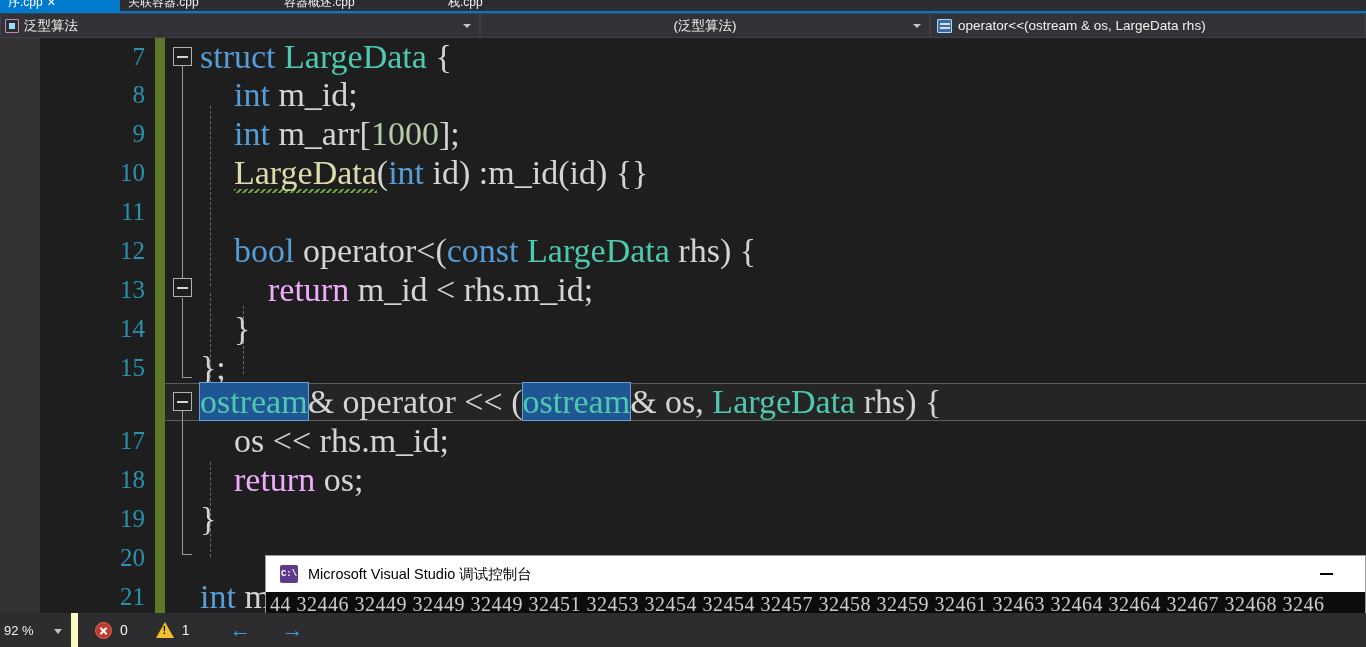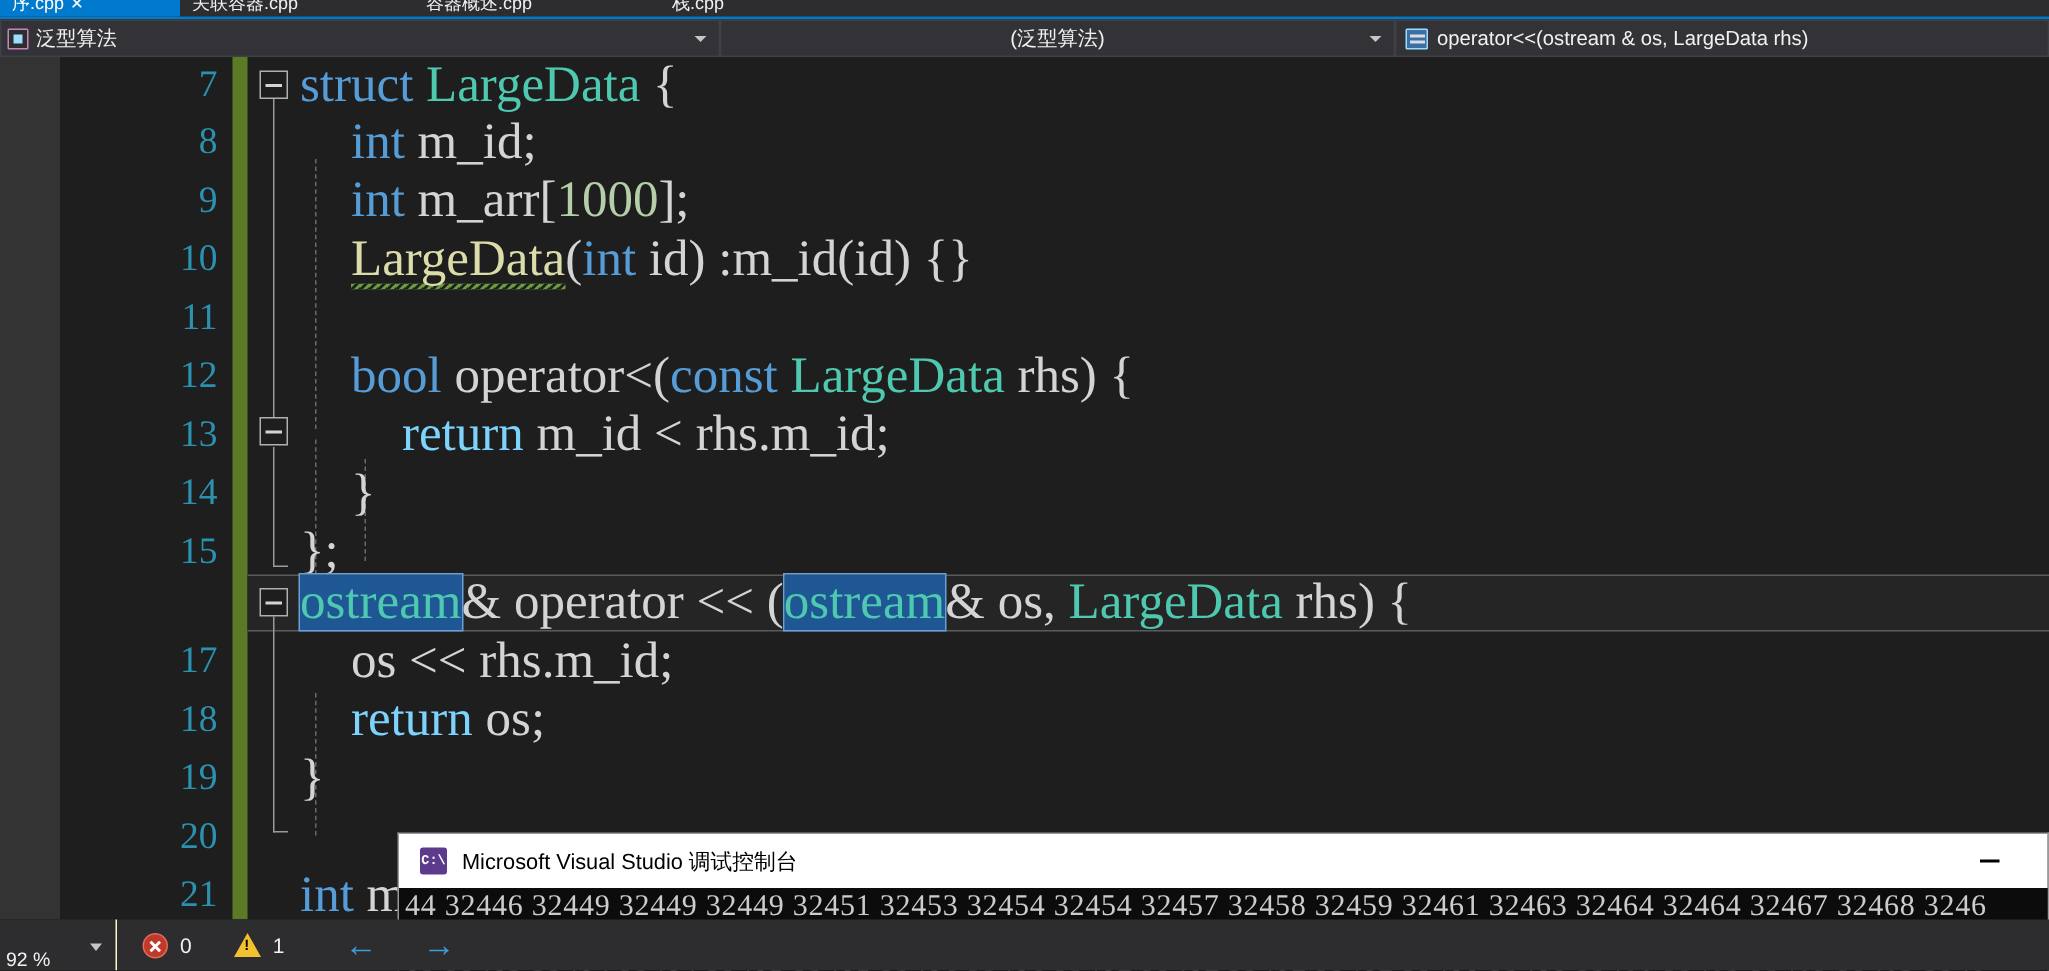--- a/index.html
+++ b/index.html
@@ -105,21 +105,21 @@
     content:""; position:absolute; left:0; bottom:0; width:10px; height:1px; background:#9a9a9a;
   }
   .guide { position:absolute; width:0; border-left:1px dashed #6a6a6a; }
 
   
   .k   { color:#569cd6; }   
   .ty  { color:#4ec9b0; }   
   .pl  { color:#dcdcaa; }   
   .pn  { color:#b5cea8; }   
   .t   { color:#d4d4d4; }   
-  .ctl { color:#7dd3fc; }
+  .ctl { color:#f0abfc; }
   .squig {
     border-bottom:3px solid transparent;
     background-image:
       repeating-linear-gradient(135deg,#6a9e3f 0 2px,transparent 2px 4px);
     background-repeat:repeat-x; background-size:6px 4px;
     background-position:0 100%; padding-bottom:2px;
   }
   .sel {
     background:#1f5694; outline:1px solid #6a9fd8; outline-offset:0;
   }
@@ -162,22 +162,22 @@
     color:rgba(220,220,220,0.55); font-family:"Liberation Sans", sans-serif;
     pointer-events:none; white-space:nowrap;
   }
 
   
   .statusbar {
     position:absolute; left:0; top:613px; width:1366px; height:34px;
     background:#2d2d30; display:flex; align-items:center;
   }
   .zoombox {
-    width:78px; height:34px; display:flex; align-items:flex-end;
-    border-right:1px solid #fef9c3; position:relative; padding-left:4px;
+    width:78px; height:34px; display:flex; align-items:center;
+    border-right:7px solid #fef9c3; position:relative; padding-left:4px;
   }
   .zoombox .zt { font-size:13px; color:#f1f1f1; }
   .zoombox .zc {
     position:absolute; right:9px; top:16px;
     width:0;height:0;border-left:4px solid transparent;border-right:4px solid transparent;
     border-top:5px solid #c5c5c5;
   }
   .err, .warn { display:flex; align-items:center; font-size:14px; color:#f1f1f1; }
   .err { margin-left:17px; }
   .warn { margin-left:28px; }

